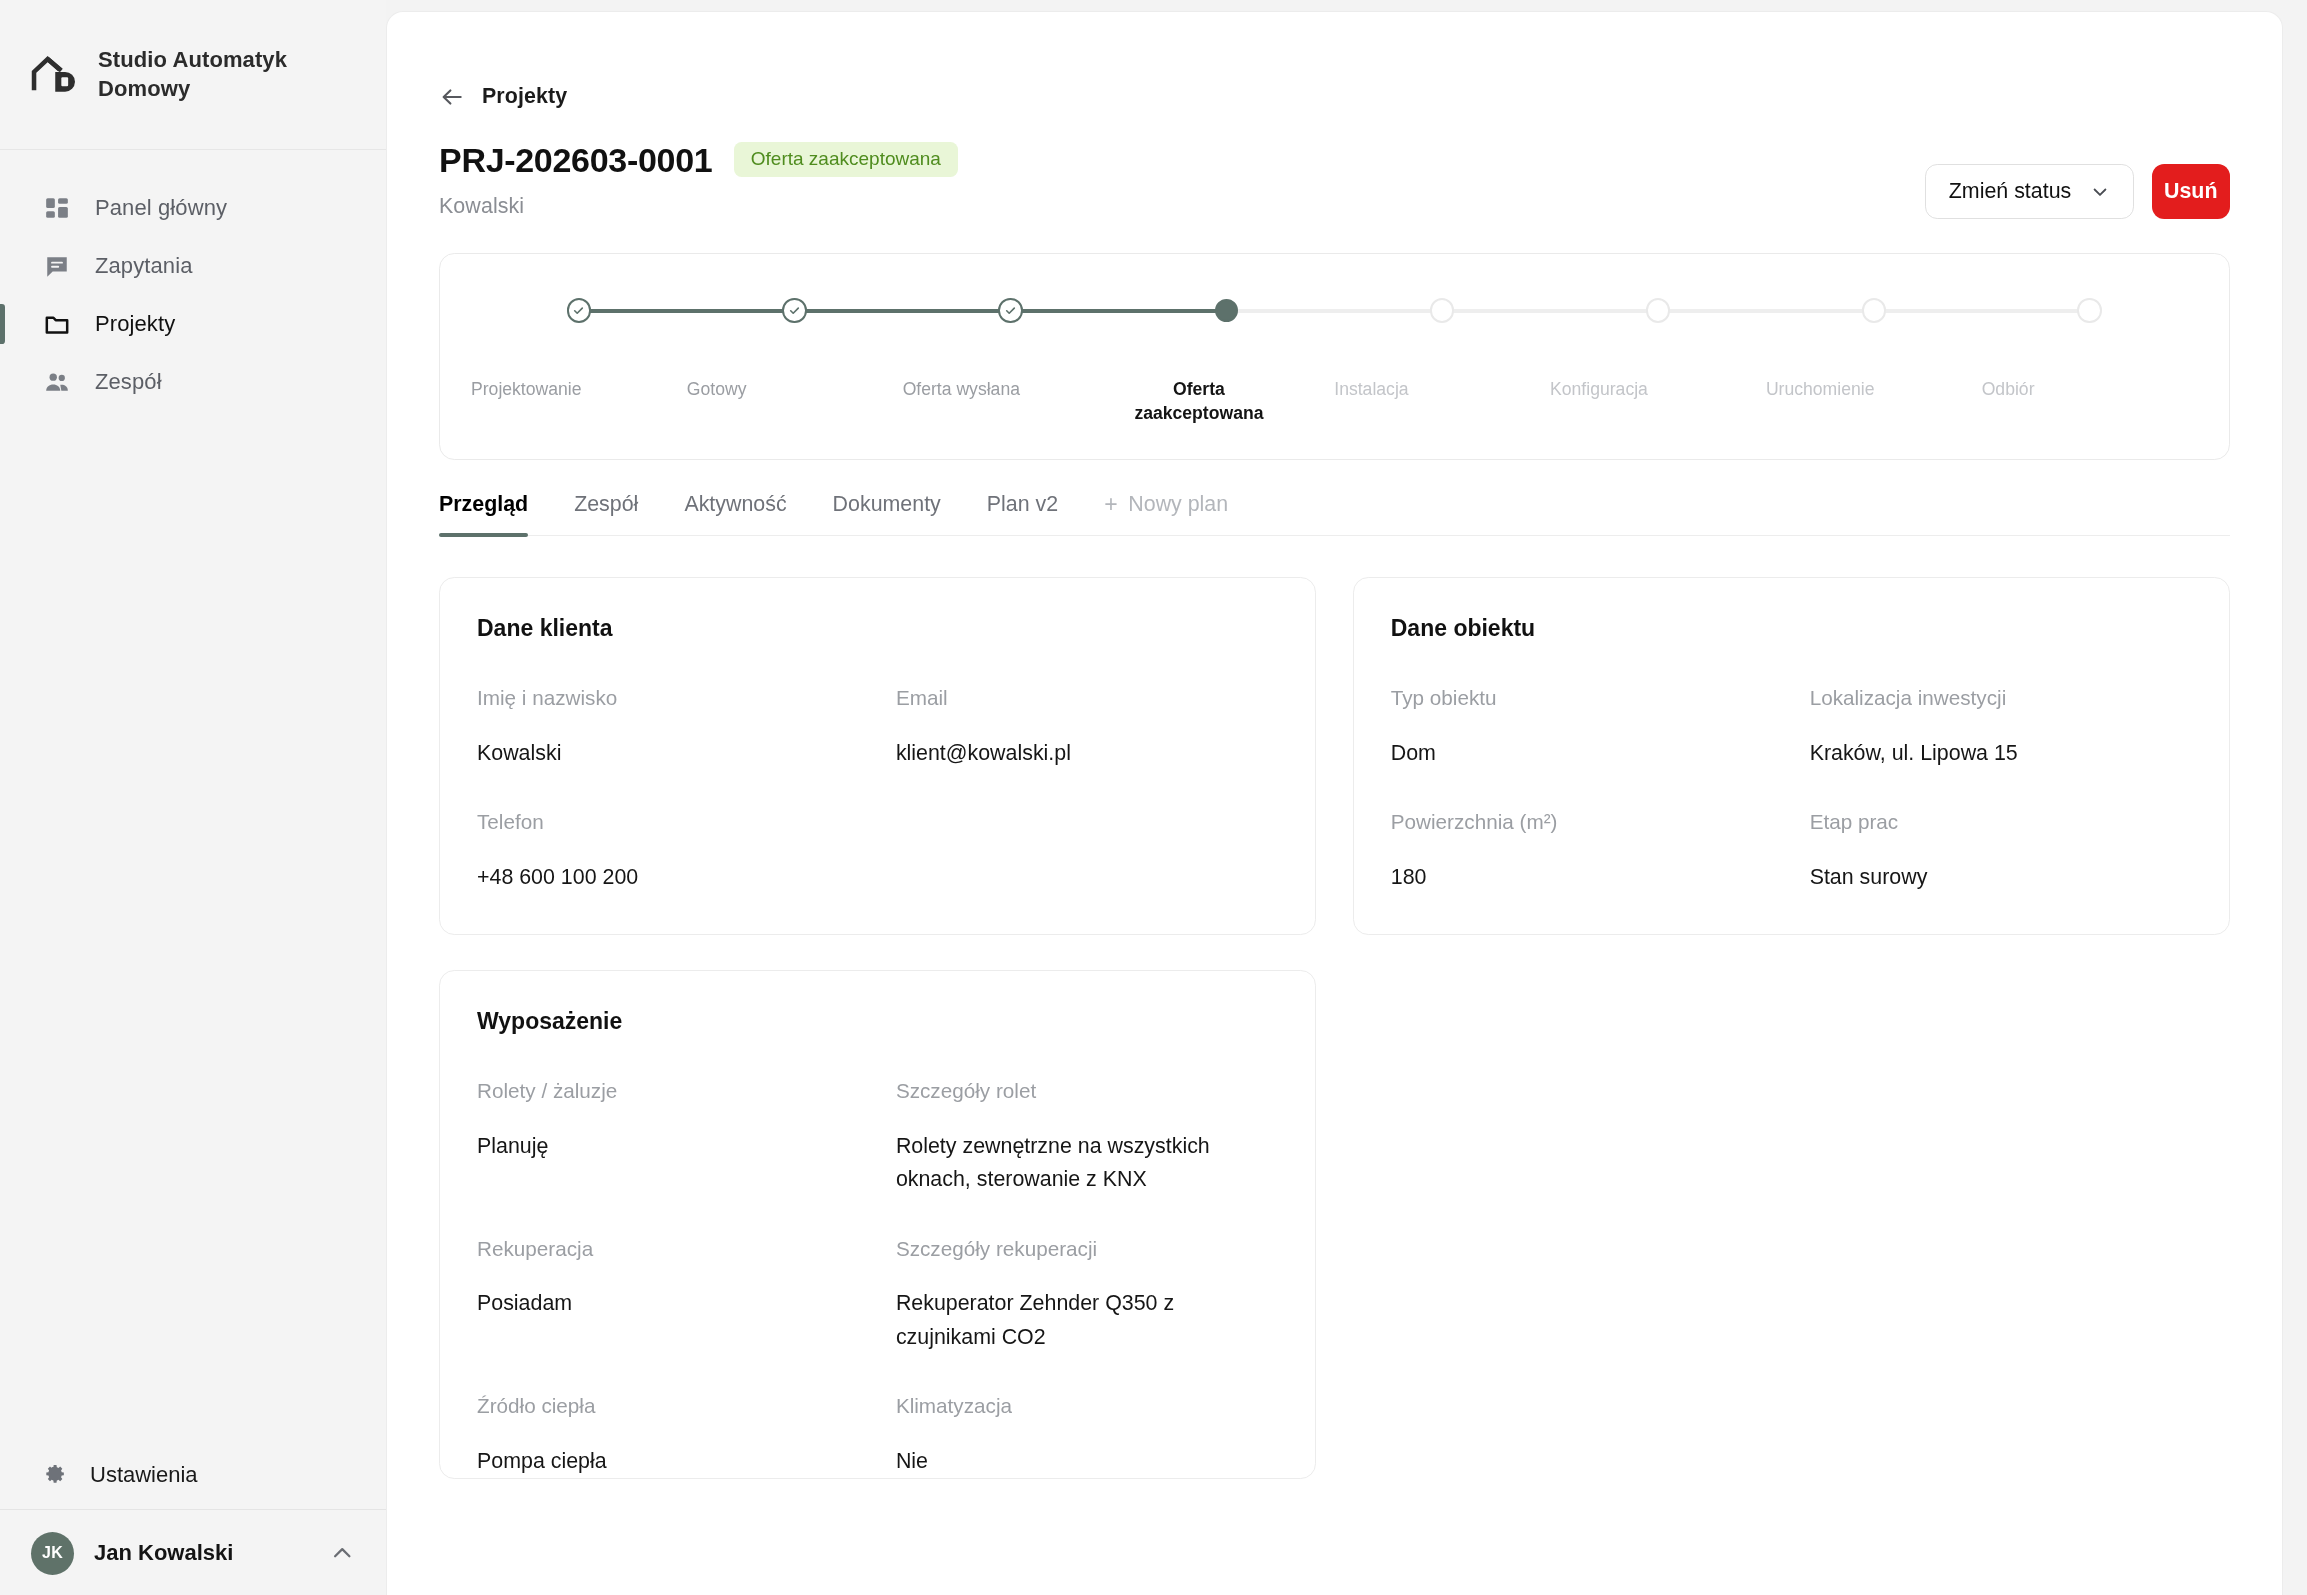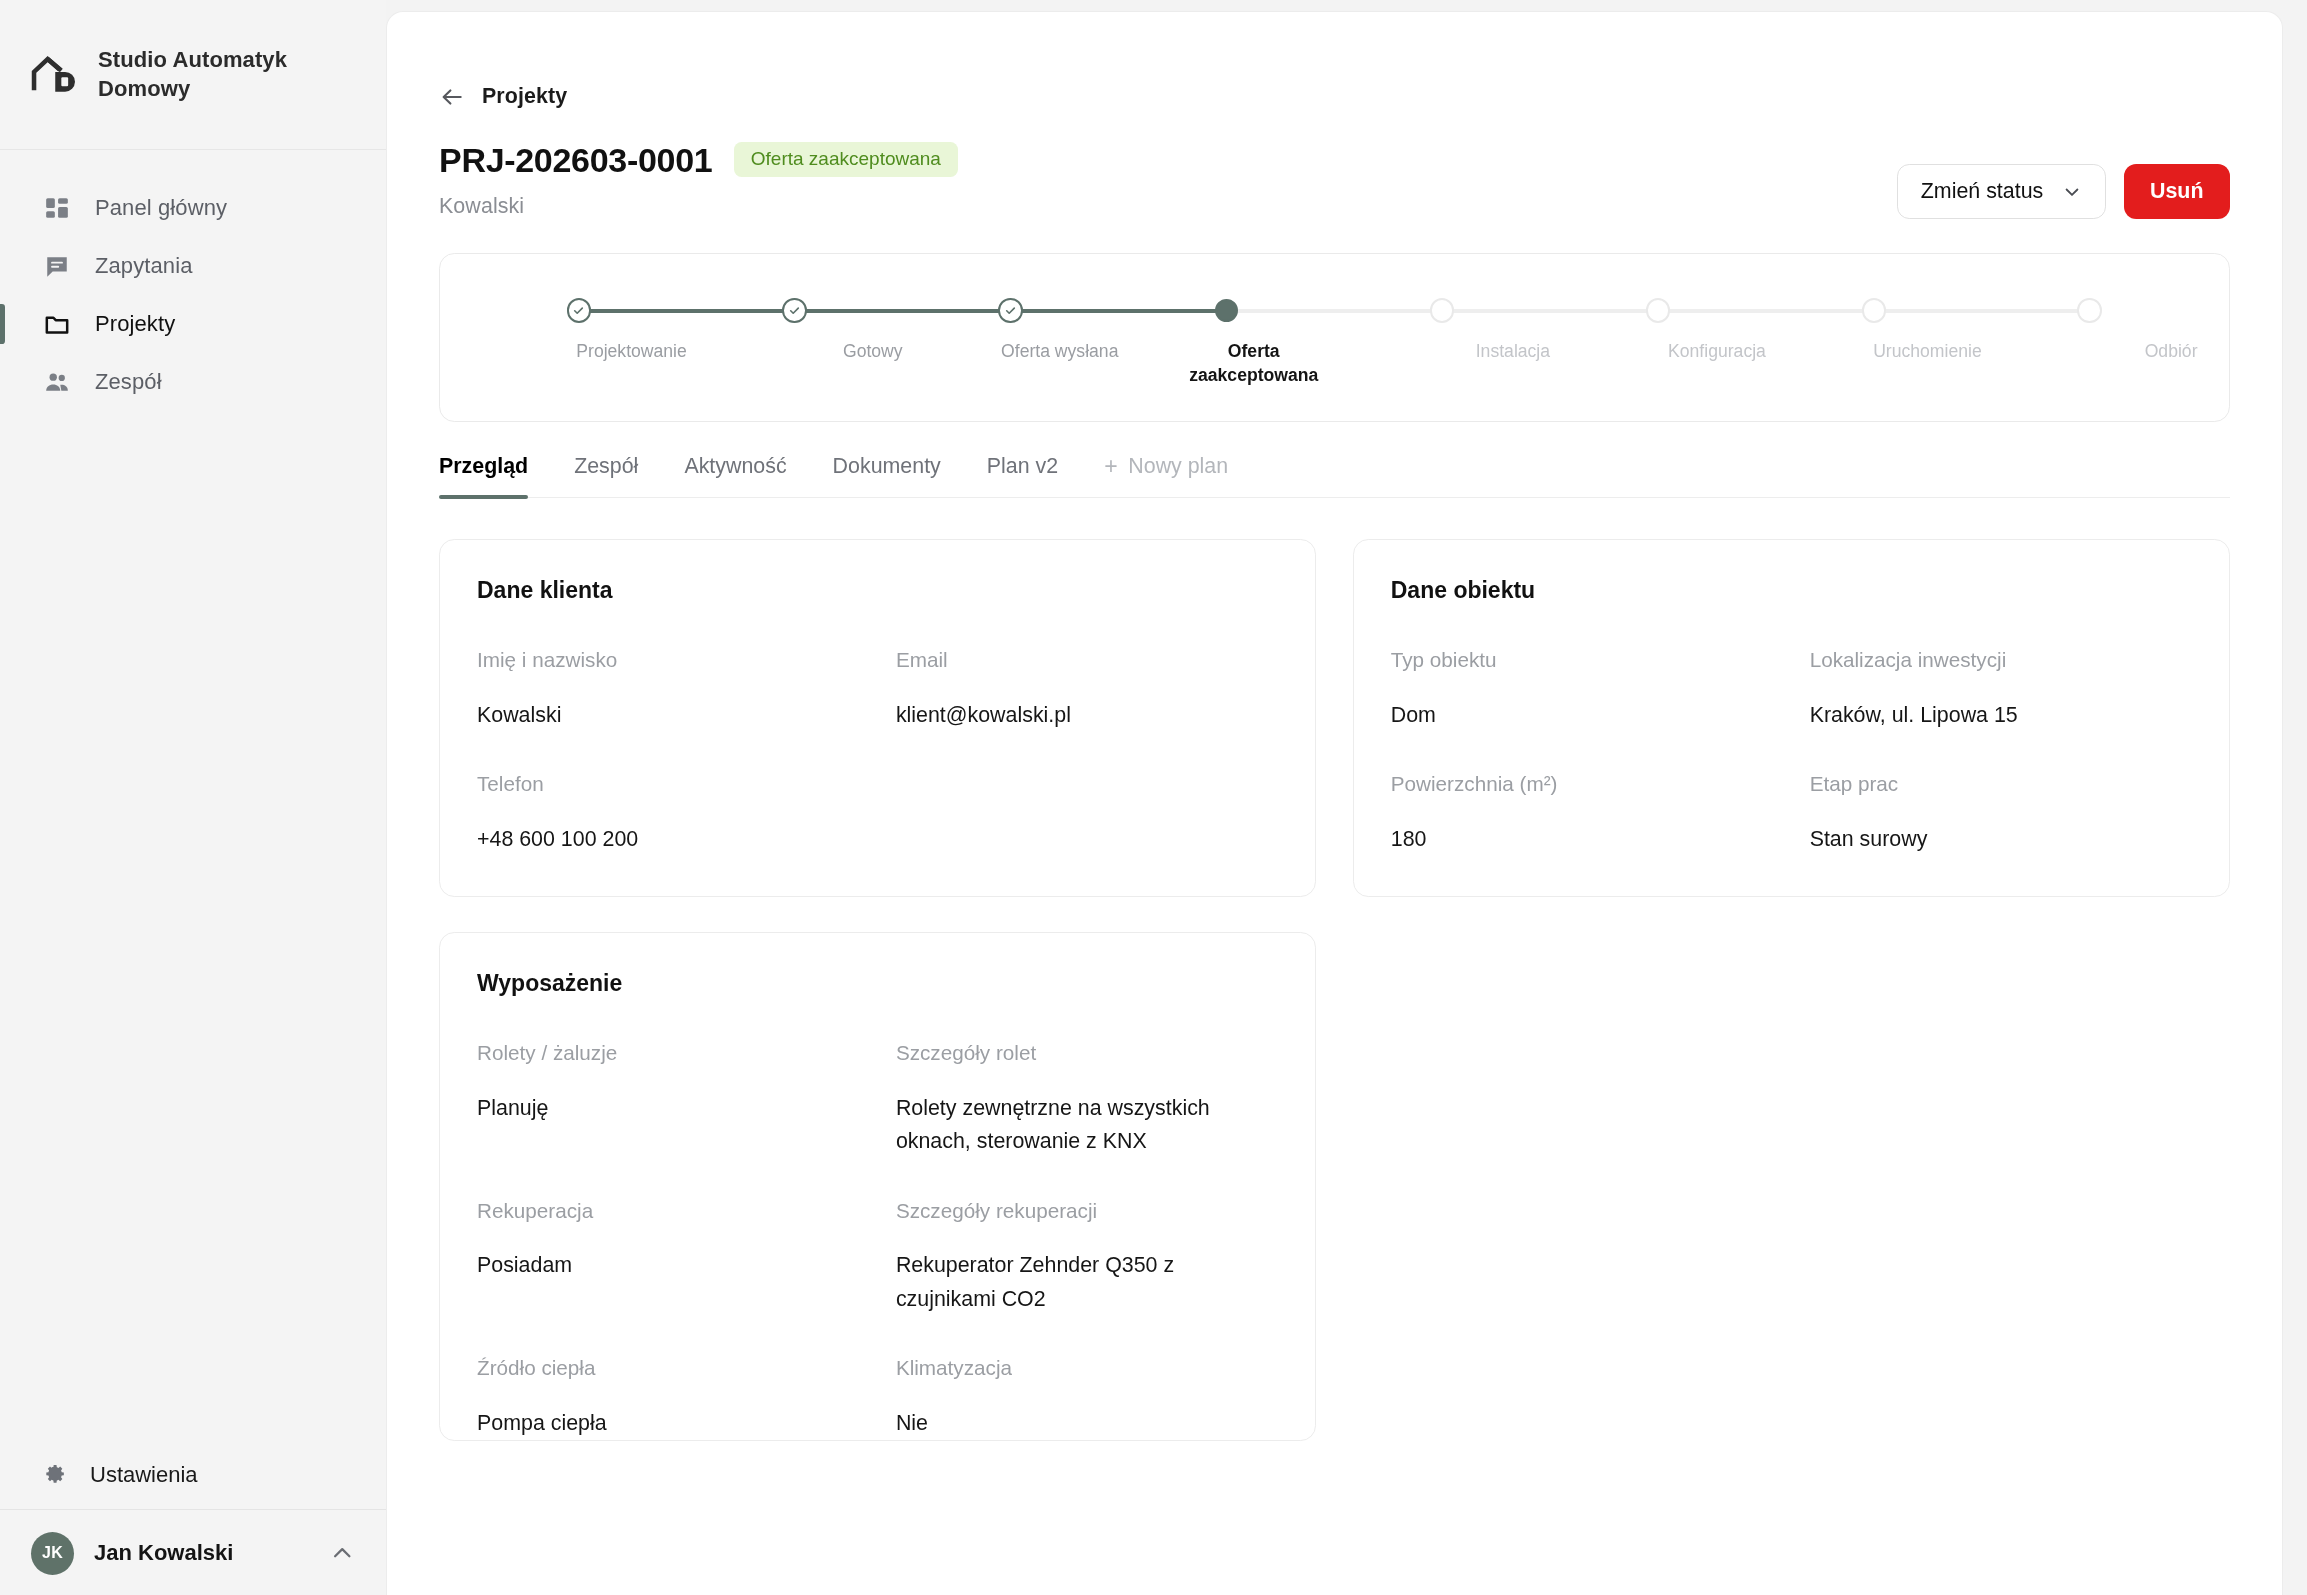--- a/index.html
+++ b/index.html
@@ -218,21 +218,21 @@
     cursor: pointer;
     font-family: inherit;
   }
   .btn-status .caret { width: 20px; height: 20px; flex: 0 0 20px; }
   .btn-delete {
     background: #e31d1d;
     color: #fff;
     border: none;
     border-radius: 12.2px;
     height: 55px;
-    padding: 0 26px;
+    padding: 0 12px;
     font-size: 21.4px;
     font-weight: 700;
     cursor: pointer;
     font-family: inherit;
   }
 
   
   .stepper-card {
     margin-top: 34px;
     border: 1.5px solid #eaeaea;
@@ -242,22 +242,23 @@
   }
   .stepper {
     display: flex;
     align-items: flex-start;
     position: relative;
   }
   .step {
     flex: 1 1 0;
     display: flex;
     flex-direction: column;
-    align-items: flex-end;
-    position: relative;
+    align-items: flex-start;
+    position: relative;
+    gap: 38px;
   }
   .step .node-row {
     width: 100%;
     height: 26px;
     display: flex;
     align-items: center;
     justify-content: center;
     position: relative;
   }
   .step .line-left, .step .line-right {

